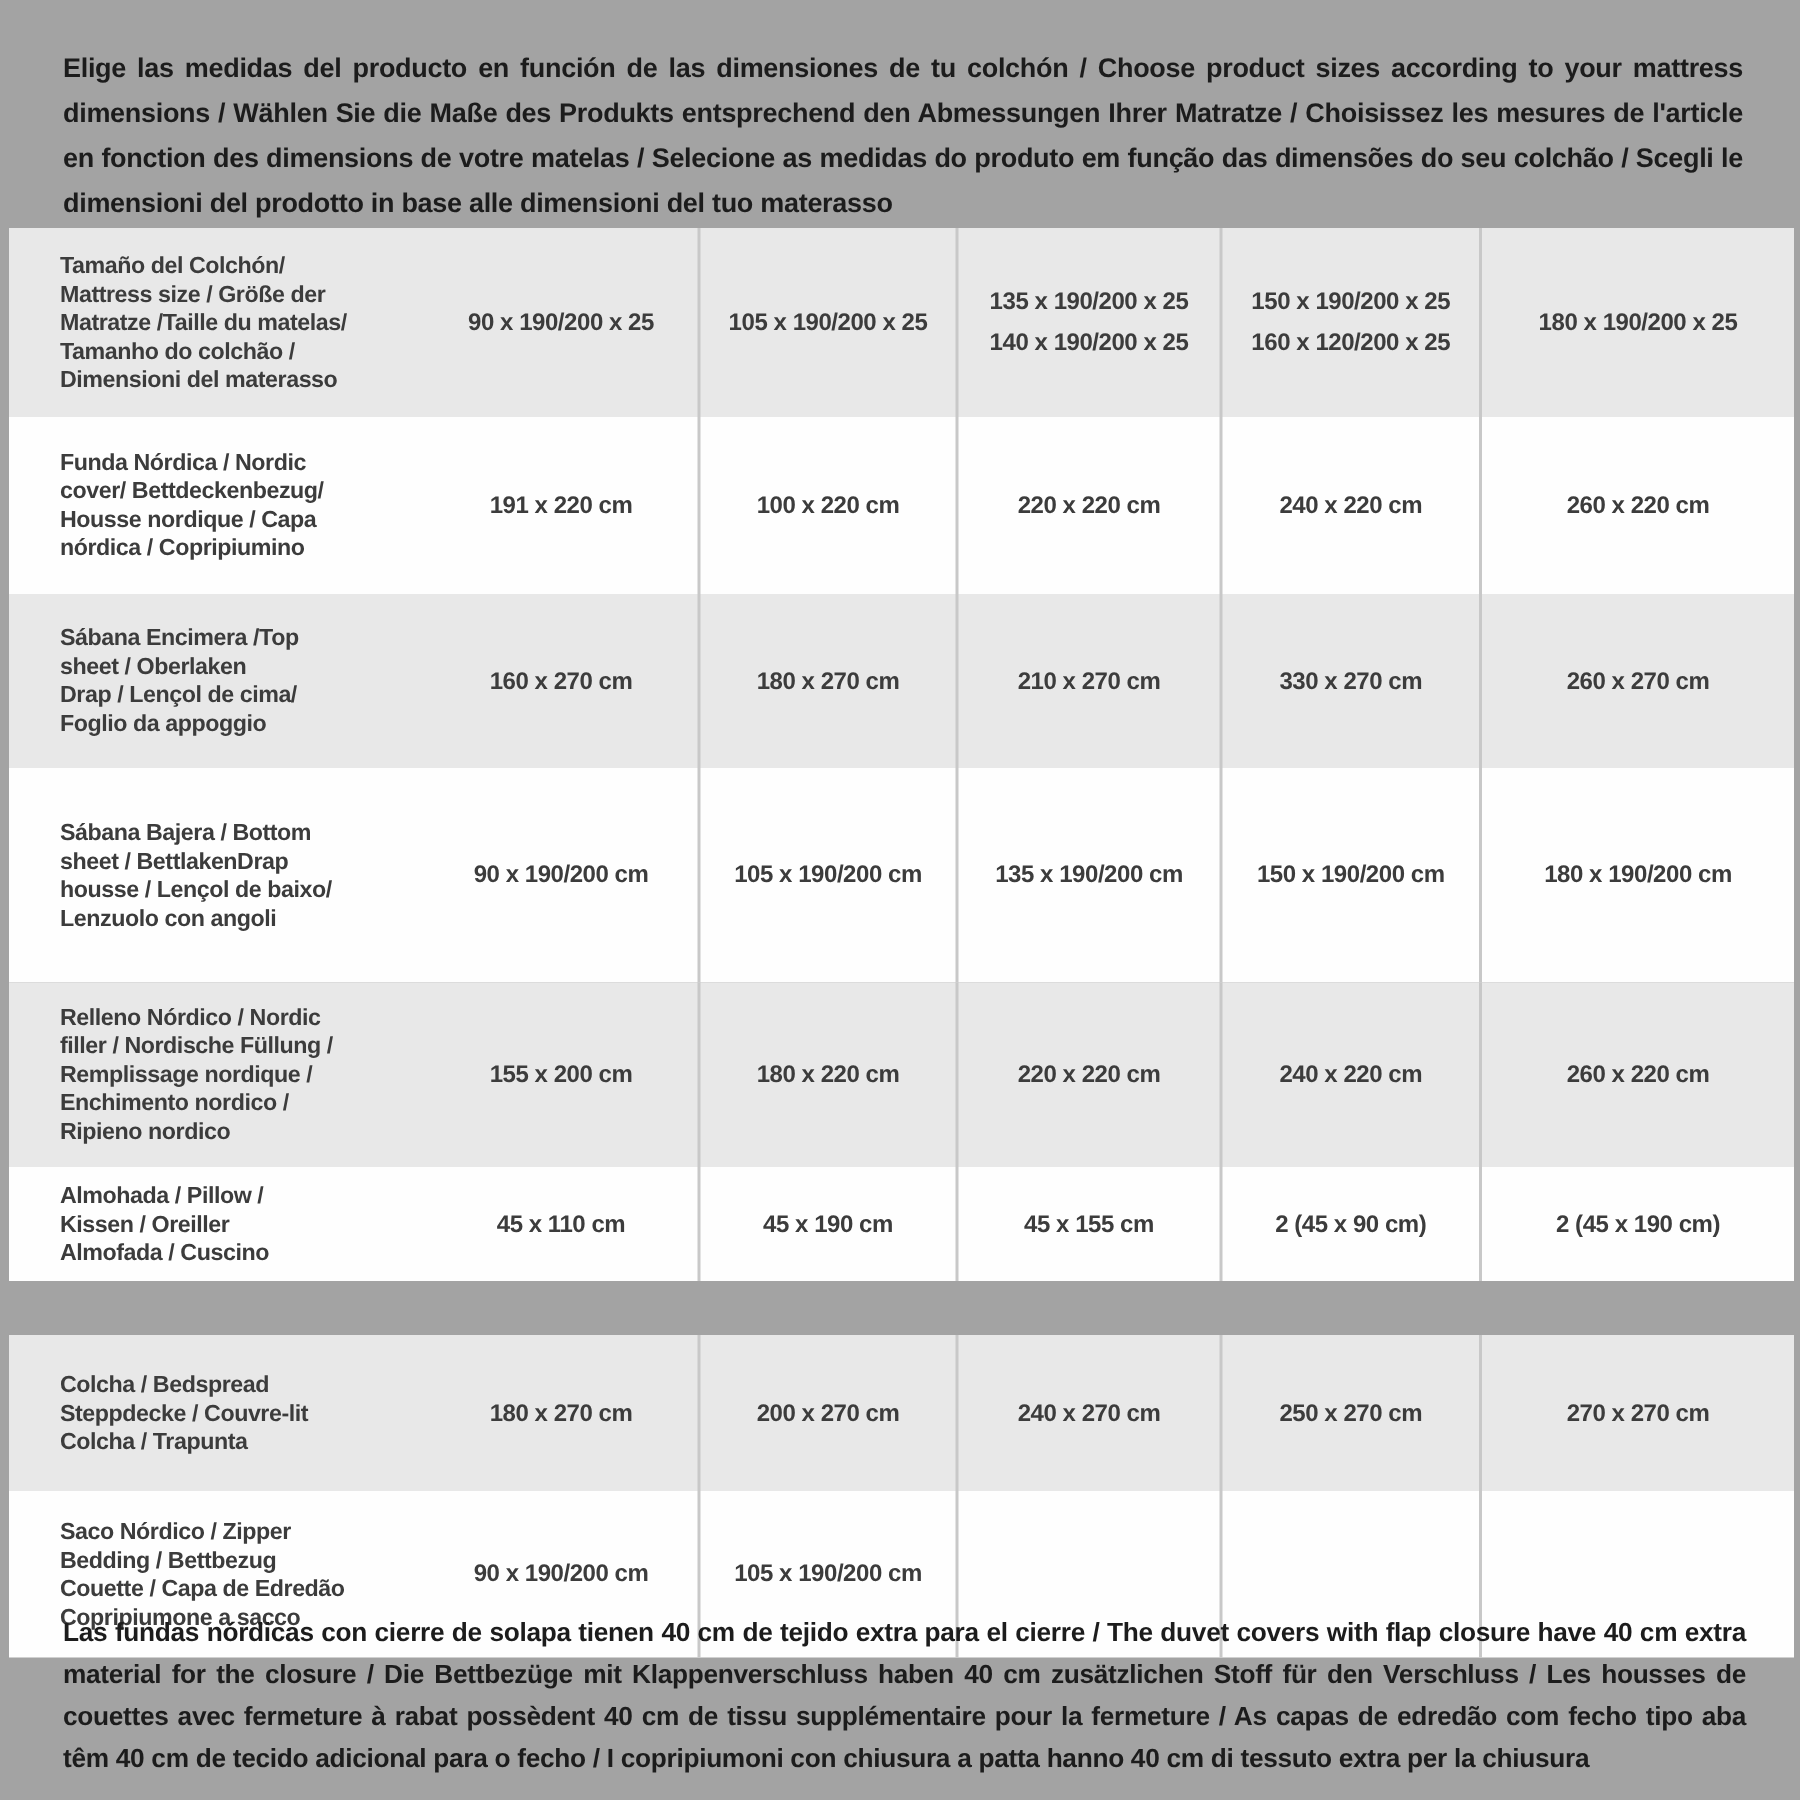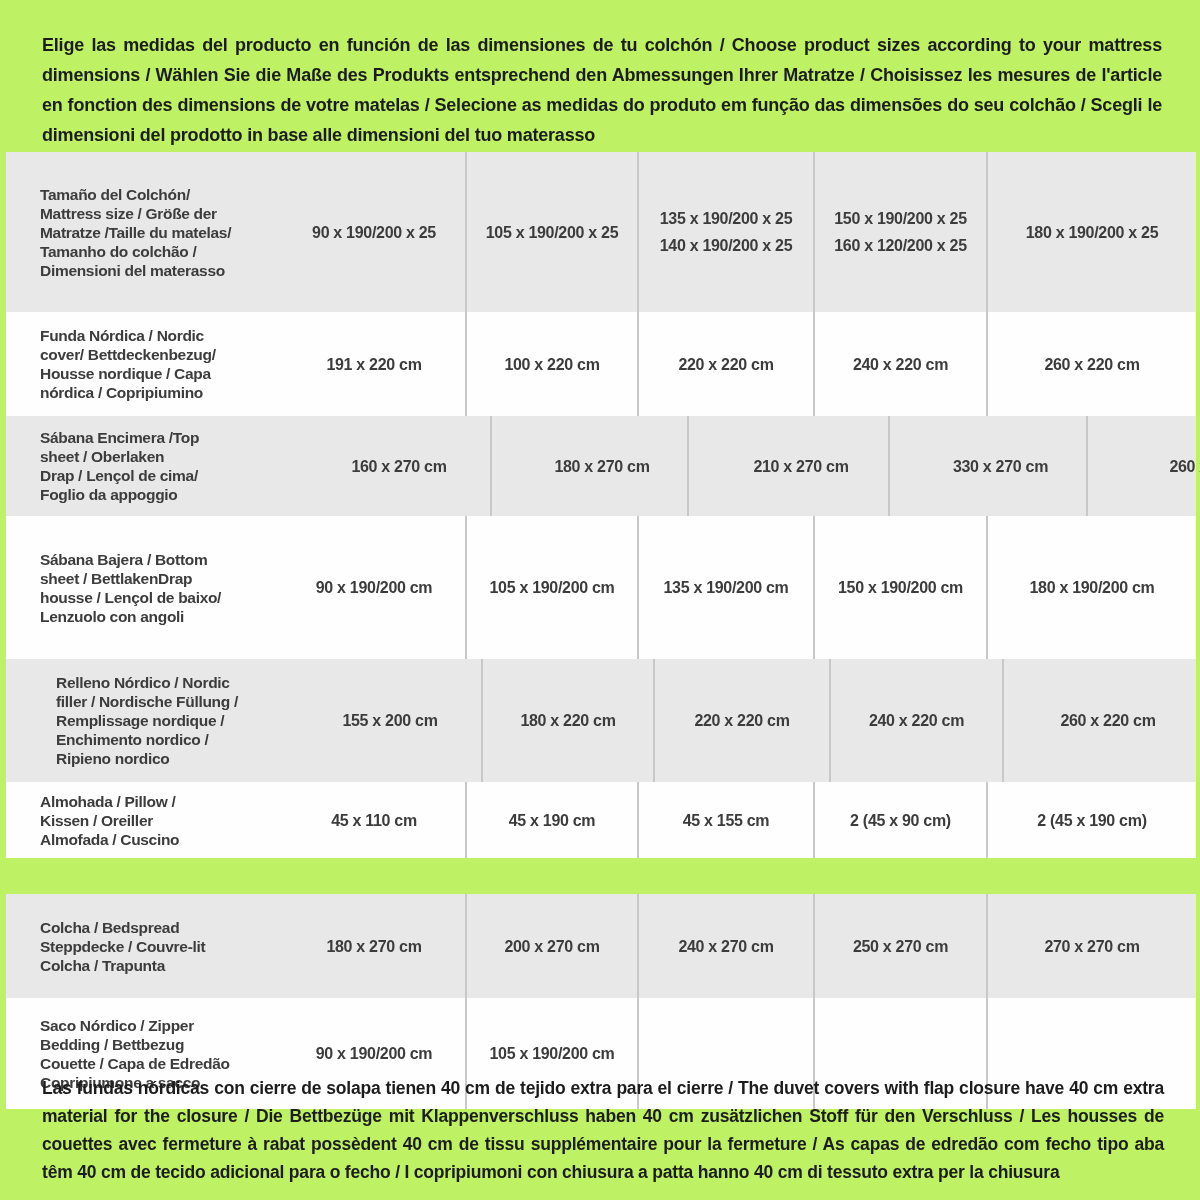--- a/index.html
+++ b/index.html
@@ -5,21 +5,21 @@
   html, body {
     margin: 0;
     padding: 0;
     background: #ffffff;
     font-family: "Liberation Sans", "DejaVu Sans", sans-serif;
   }
   .page {
     position: relative;
     width: 1200px;
     height: 1200px;
-    background: #bef264;
+    background: #a3a3a3;
     overflow: hidden;
   }
   .intro {
     position: absolute;
     left: 42px;
     top: 30px;
     width: 1120px;
     font-size: 18px;
     line-height: 30px;
     font-weight: bold;
@@ -44,25 +44,25 @@
     left: 6px;
     top: 152px;
     width: 1190px;
   }
   .trow {
     display: grid;
     grid-template-columns: 277px 184px 172px 176px 173px 208px;
   }
   .trow:nth-child(odd)  { background: #e8e8e8; }
   .trow:nth-child(even) { background: #fefefe; }
-  .trow:nth-child(1) { height: 160px; }
-  .trow:nth-child(2) { height: 104px; }
-  .trow:nth-child(3) { height: 100px; gap: 25px; }
+  .trow:nth-child(1) { height: 126px; }
+  .trow:nth-child(2) { height: 118px; }
+  .trow:nth-child(3) { height: 116px; }
   .trow:nth-child(4) { height: 143px; }
-  .trow:nth-child(5) { height: 123px; padding-left: 16px; }
+  .trow:nth-child(5) { height: 123px; }
   .trow:nth-child(6) { height: 76px; }
   .trow:nth-child(7) { height: 104px; margin-top: 36px; }
   .trow:nth-child(8) { height: 111px; }
   .cell {
     box-sizing: border-box;
     font-weight: bold;
     color: #3c3c3c;
     white-space: pre-line;
     display: flex;
     align-items: center;

